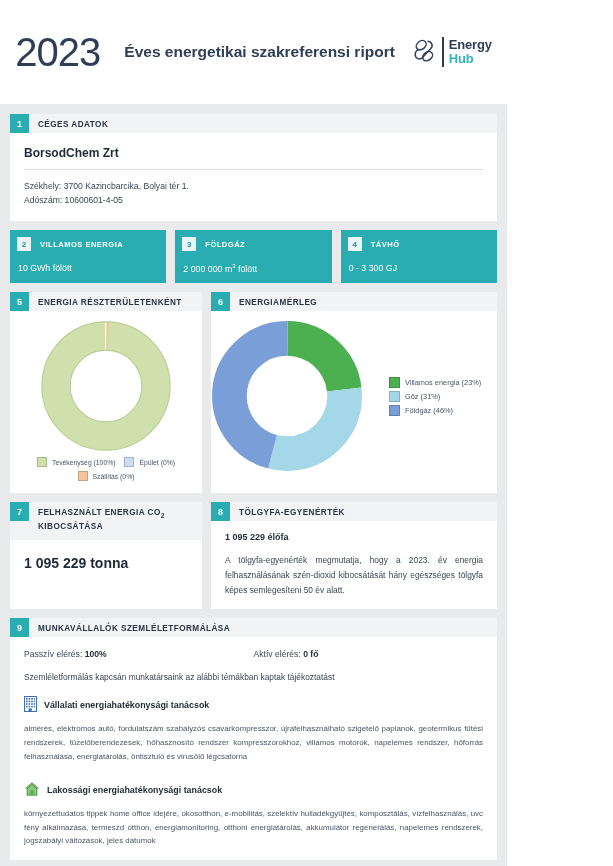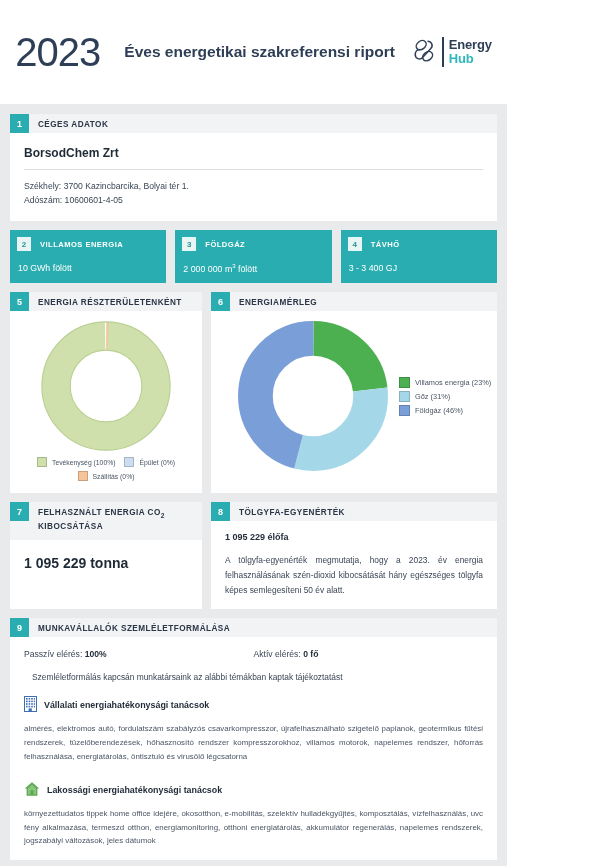--- a/index.html
+++ b/index.html
@@ -210,22 +210,21 @@
     height: 146px;
     display: flex;
     align-items: center;
     justify-content: center;
     padding-top: 4px;
   }
   .donut-wrap-right {
     height: 170px;
     display: flex;
     align-items: center;
-    padding-left: 26px;
-    gap: 10px;
+    gap: 26px;
   }
 
   .legend { display: flex; flex-direction: column; gap: 3px; }
   .legend-row { display: flex; align-items: center; gap: 5px; }
   .legend-sw {
     width: 11px; height: 11px;
     border: 1px solid rgba(0,0,0,.18);
     flex: 0 0 auto;
   }
   .legend-label { font-size: 7.4px; color: #4a5565; white-space: nowrap; }
@@ -270,21 +269,20 @@
     font-size: 8.6px;
     color: #3a4656;
   }
   .reach-left  { width: 50%; }
   .reach-right { width: 50%; }
   .reach-row b { color: #1f2a37; }
   .c9-sub {
     font-size: 8.4px;
     color: #3a4656;
     padding-top: 13px;
-    margin-left: 8px;
   }
   .advice-cols { display: flex; gap: 18px; padding-top: 14px; flex-direction: column; }
   .advice-col { flex: 1; }
   .advice-head {
     display: flex;
     align-items: center;
     gap: 7px;
     padding-bottom: 8px;
   }
   .advice-title {
@@ -364,21 +362,21 @@
           <span class="teal-title">FÖLDGÁZ</span>
         </div>
         <div class="teal-val"><span>2 000 000 m</span><sup>3</sup><span> fölött</span></div>
       </div>
 
       <div class="teal-card">
         <div class="teal-head">
           <span class="teal-num">4</span>
           <span class="teal-title">TÁVHŐ</span>
         </div>
-        <div class="teal-val">3 - 3 400 GJ</div>
+        <div class="teal-val">0 - 3 300 GJ</div>
       </div>
 
     </div>
 
     <div class="chart-row">
 
       <div class="chart-card-left">
         <div class="sec-head">
           <span class="sec-num">5</span>
           <span class="sec-title">ENERGIA RÉSZTERÜLETENKÉNT</span>

